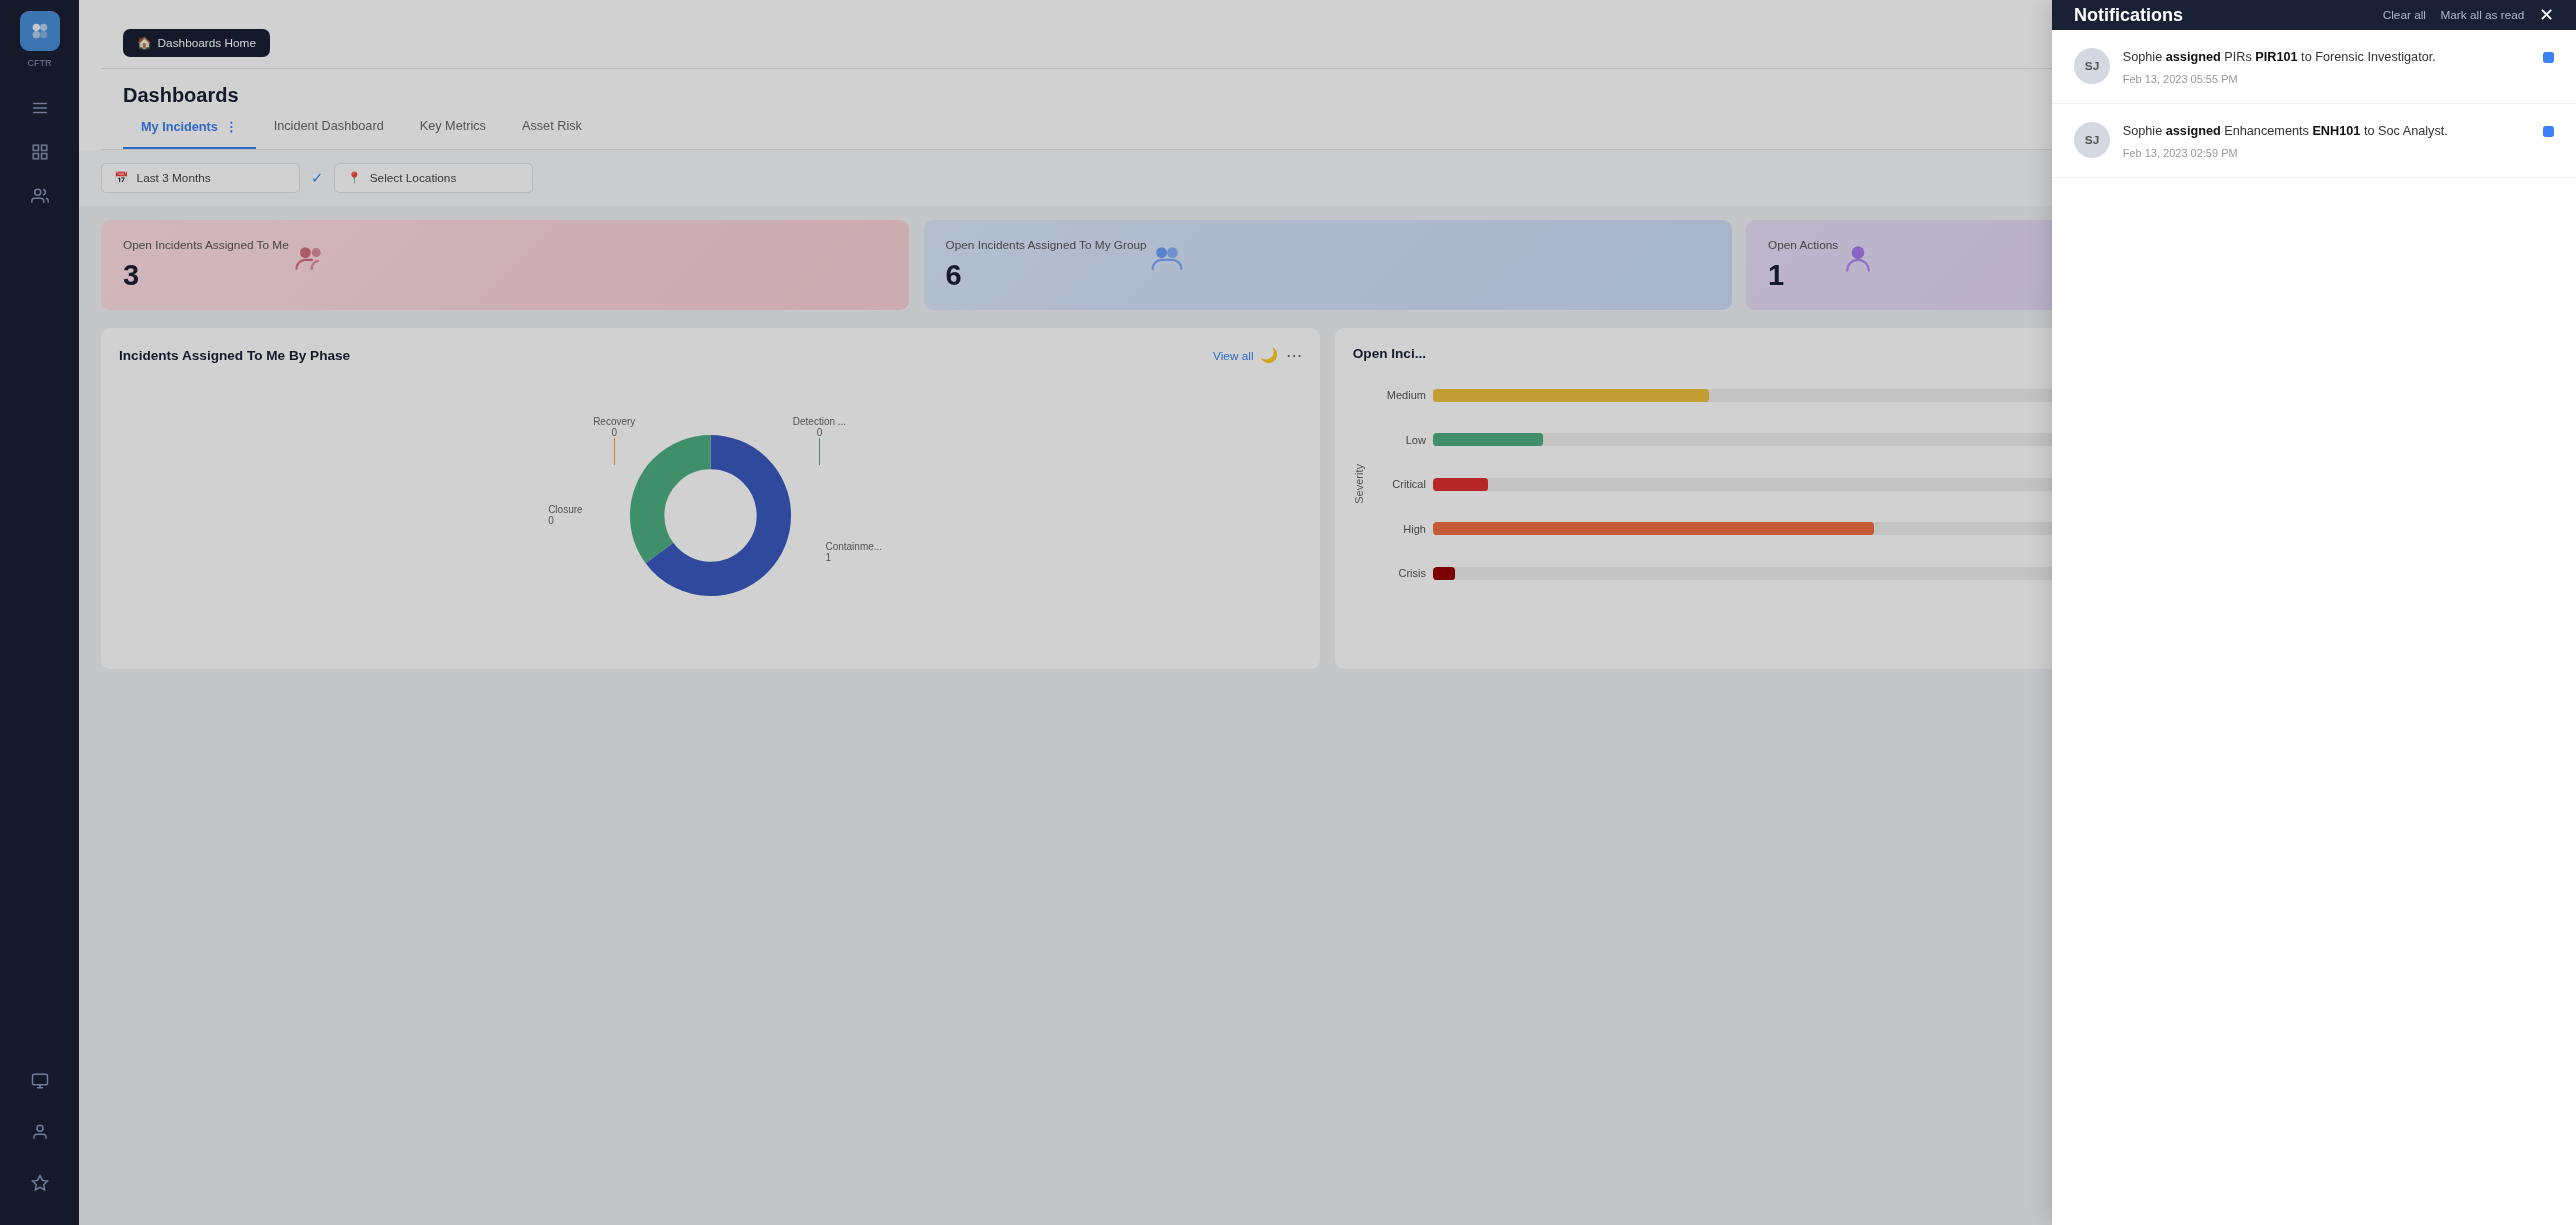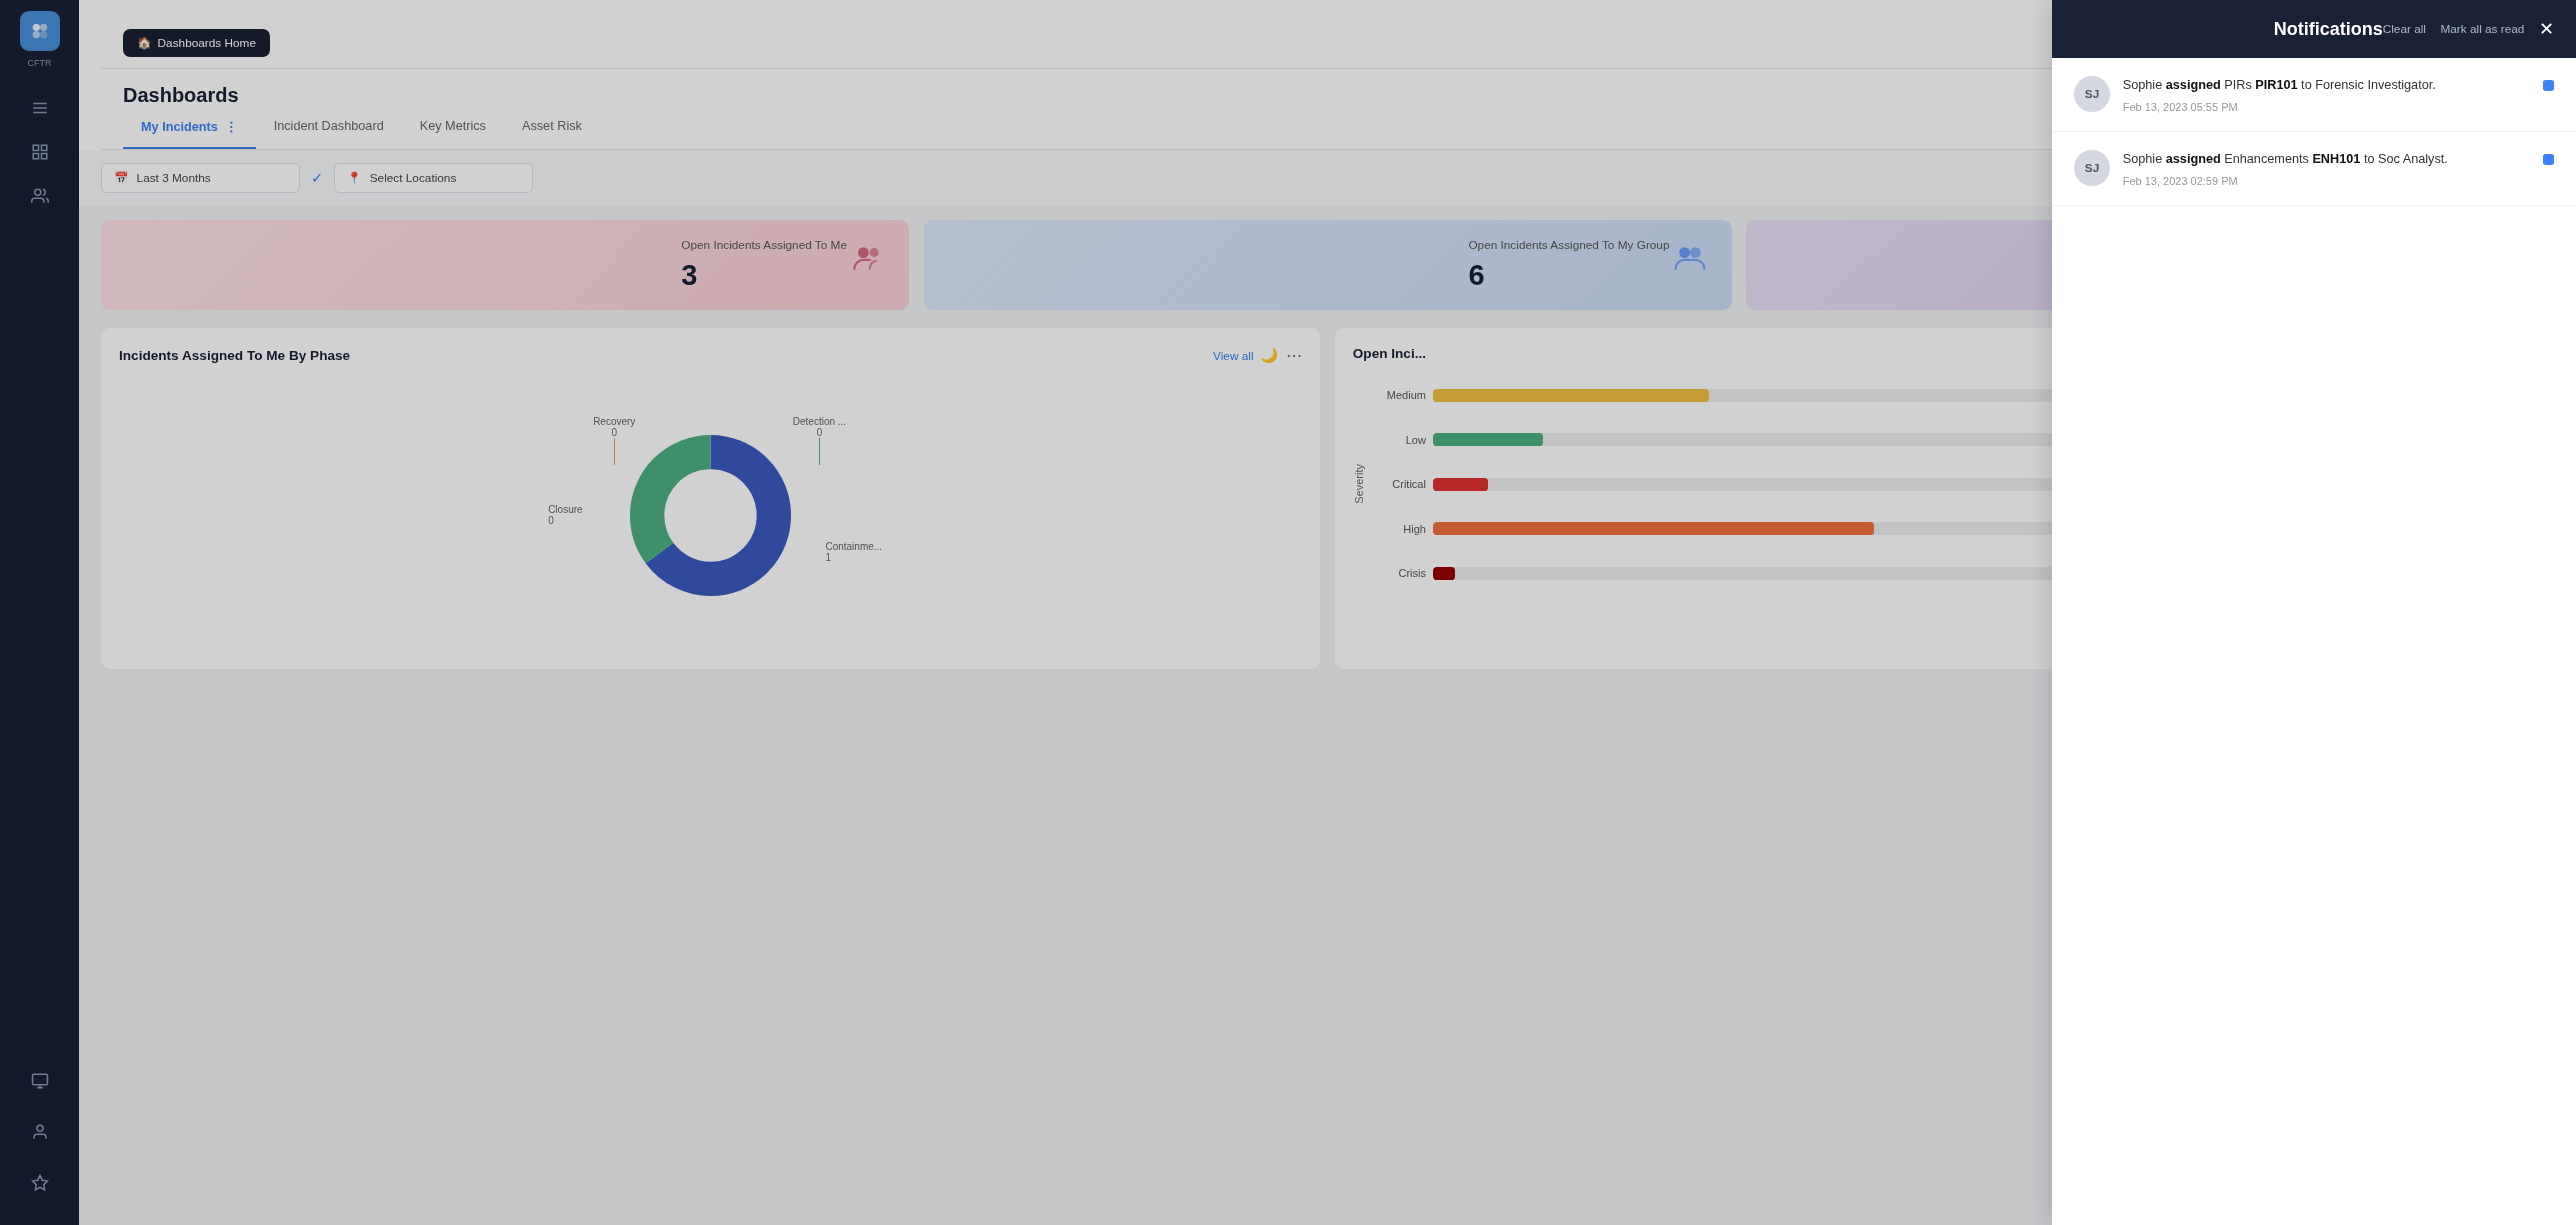--- a/index.html
+++ b/index.html
@@ -122,21 +122,21 @@
     
     .metric-cards {
       display: flex;
       gap: 14.5px;
       margin-bottom: 18px;
     }
     .metric-card {
       flex: 1;
       border-radius: 9px;
       padding: 18px 22px;
-      display: flex; align-items: flex-start; justify-content: flex-end;
+      display: flex; align-items: flex-start; justify-content: flex-start;
     }
     .metric-card.pink { background: linear-gradient(135deg, #ffe0e6, #f9d0d8); }
     .metric-card.blue { background: linear-gradient(135deg, #dce8fc, #ccddf8); }
     .metric-card.purple { background: linear-gradient(135deg, #e8dff8, #ddd0f5); }
     .metric-card-left {}
     .metric-card-title { font-size: 11.8px; color: #555; margin-bottom: 7.2px; font-weight: 500; }
     .metric-card-value { font-size: 29px; font-weight: 700; color: #1a2035; }
     .metric-card-icon { width: 40px; height: 40px; display: flex; align-items: center; justify-content: center; }
 
     
@@ -178,22 +178,22 @@
       position: fixed;
       top: 0; right: 0;
       width: 524px; height: 100vh;
       background: #fff;
       z-index: 100;
       display: flex; flex-direction: column;
       box-shadow: -3.6px 0 22px rgba(0,0,0,0.15);
     }
     .notif-header {
       background: #1a2035;
-      padding: 18px 22px;
-      display: flex; align-items: center; justify-content: flex-end;
+      padding: 4px 22px;
+      display: flex; align-items: center; justify-content: space-between;
     }
     .notif-title { color: #fff; font-size: 18px; font-weight: 600; }
     .notif-header-actions { display: flex; align-items: center; gap: 14.5px; }
     .notif-action { color: #aab8d0; font-size: 11.8px; cursor: pointer; }
     .notif-close { color: #fff; font-size: 18px; cursor: pointer; background: none; border: none; }
 
     .notif-list { flex: 1; overflow-y: auto; padding: 0; }
     .notif-item {
       display: flex; align-items: flex-start; gap: 12.7px;
       padding: 18px 22px;

